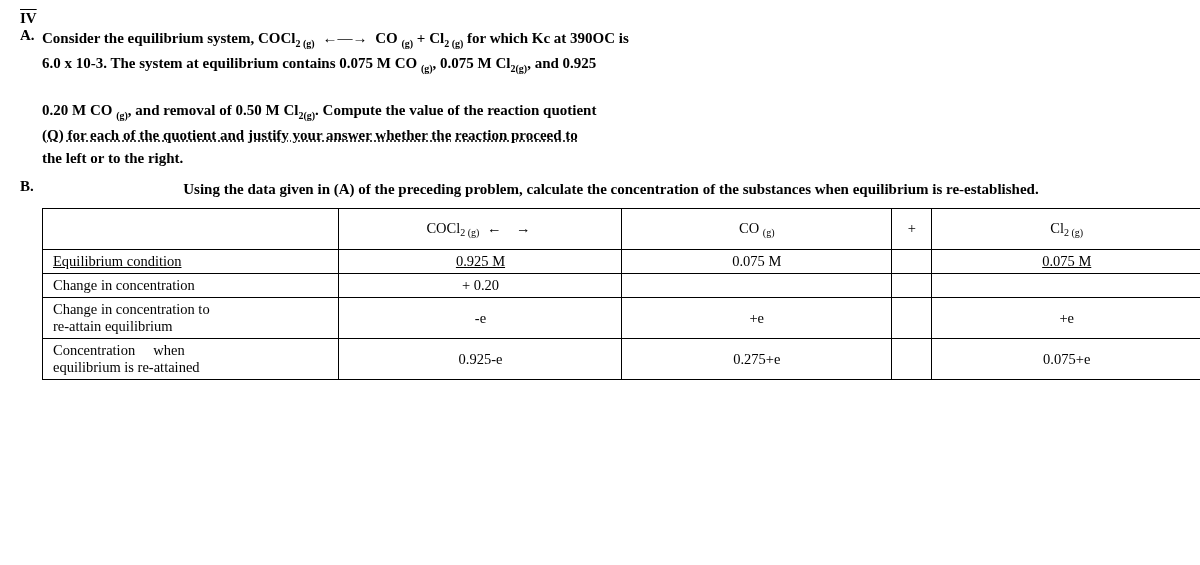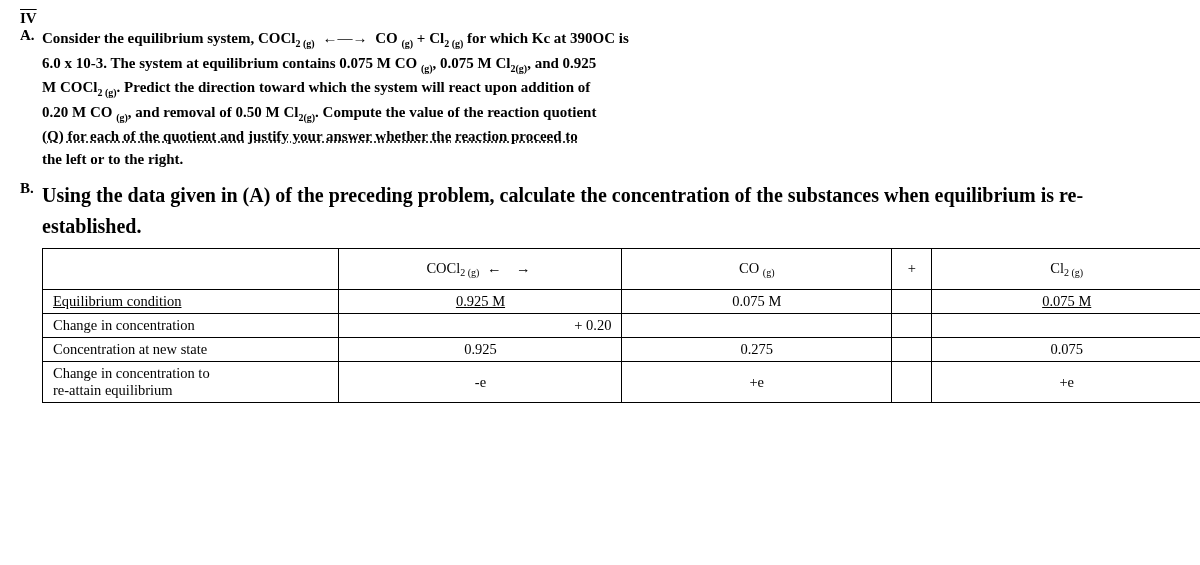--- a/index.html
+++ b/index.html
@@ -88,23 +88,24 @@
     .section-b {
       display: flex;
       margin-bottom: 4px;
     }
     .section-b-label {
       font-weight: bold;
       min-width: 22px;
       font-size: 15px;
     }
     .section-b-text {
-      font-size: 20px;
+      font-size: 15px;
       line-height: 1.55;
       flex: 1;
+      text-align: center;
     }
     .bold {
       font-weight: bold;
     }
   </style>
 </head>
 <body>
 
 <div>
 
@@ -116,23 +117,20 @@
       <span>
         <strong>Consider the equilibrium system, COCl<sub>2 (g)</sub></strong>
         <span class="arrow">←—→</span>
         <strong>CO <sub>(g)</sub> + Cl<sub>2 (g)</sub> for which Kc at 390OC is</strong>
       </span>
       <br>
       <span>
         <strong>6.0 x 10-3. The system at equilibrium contains 0.075 M CO <sub>(g)</sub>, 0.075 M Cl<sub>2(g)</sub>, and 0.925</strong>
       </span>
       <br>
-      <span>
-        <strong>M COCl<sub>2 (g)</sub>. Predict the direction toward which the system will react upon addition of</strong>
-      </span>
       <br>
       <span>
         <strong>0.20 M CO <sub>(g)</sub>, and removal of 0.50 M Cl<sub>2(g)</sub>. Compute the value of the </strong><span style="text-decoration: line-through through; position:relative;text-align:center;"><strong>reaction quotient</strong></span>
       </span>
       <br>
       <span>
         <span style="text-decoration: underline; text-decoration-style: dotted;"><strong>(Q) for each of the quotient and justify your answer whether the</strong></span>
         <span style="text-decoration: underline; text-decoration-style: dotted;"> </span>
         <span style="text-decoration: underline; text-decoration-style: dotted; font-weight: bold;">reaction proceed to</span>
       </span>
@@ -166,40 +164,42 @@
       <tr>
         <td class="col-label" style="text-decoration: underline;">Equilibrium condition</td>
         <td class="col-cocl2" style="text-align:center; text-decoration: underline;">0.925 M</td>
         <td class="col-co" style="text-align:center;">0.075 M</td>
         <td class="col-plus"></td>
         <td class="col-cl2" style="text-align:center; text-decoration: underline;">0.075 M</td>
       </tr>
 
       <tr>
         <td class="col-label">Change in concentration</td>
-        <td class="col-cocl2" style="text-align:right;">+ 0.20</td>
+        <td class="col-cocl2" style="text-align:center;">+ 0.20</td>
         <td class="col-co"></td>
         <td class="col-plus"></td>
         <td class="col-cl2"></td>
       </tr>
 
-      <tr>
-        <td class="col-label">Concentration at new state</td>
-        <td class="col-cocl2" style="text-align:center;">0.925</td>
-        <td class="col-co" style="text-align:center;">0.275</td>
-        <td class="col-plus"></td>
-        <td class="col-cl2" style="text-align:center;">0.075</td>
-      </tr>
 
       <tr>
         <td class="col-label">
           Change in concentration to<br>re-attain equilibrium
         </td>
         <td class="col-cocl2" style="text-align:center;">-e</td>
         <td class="col-co" style="text-align:center;">+e</td>
         <td class="col-plus"></td>
         <td class="col-cl2" style="text-align:center;">+e</td>
       </tr>
 
+      <tr>
+        <td class="col-label">
+          Concentration&nbsp;&nbsp;&nbsp;&nbsp; when<br>equilibrium is re-attained
+        </td>
+        <td class="col-cocl2" style="text-align:center;">0.925-e</td>
+        <td class="col-co" style="text-align:center;">0.275+e</td>
+        <td class="col-plus"></td>
+        <td class="col-cl2" style="text-align:center;">0.075+e</td>
+      </tr>
     </tbody>
   </table>
 
 </div>
 
 </body></html>

